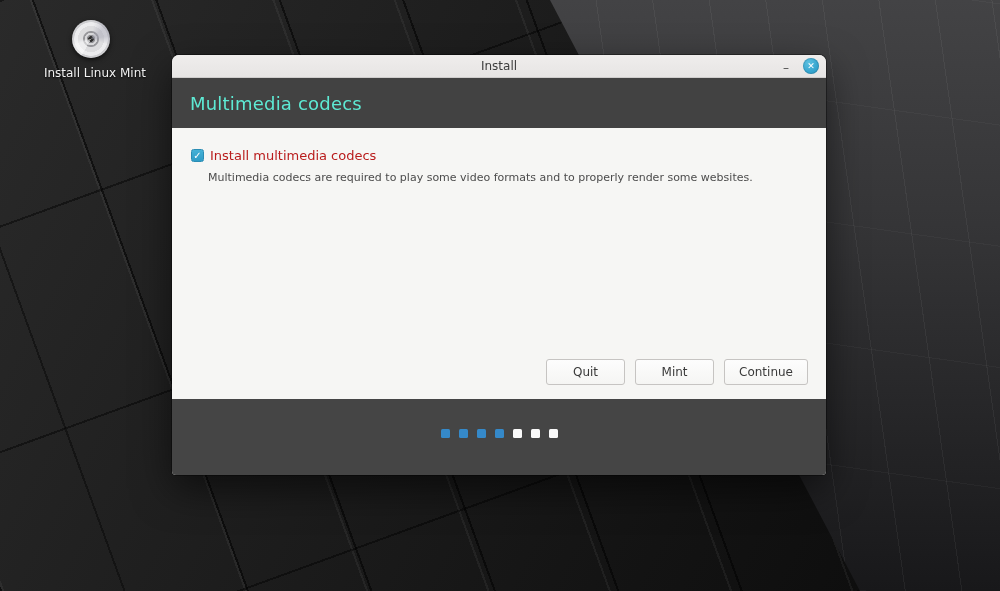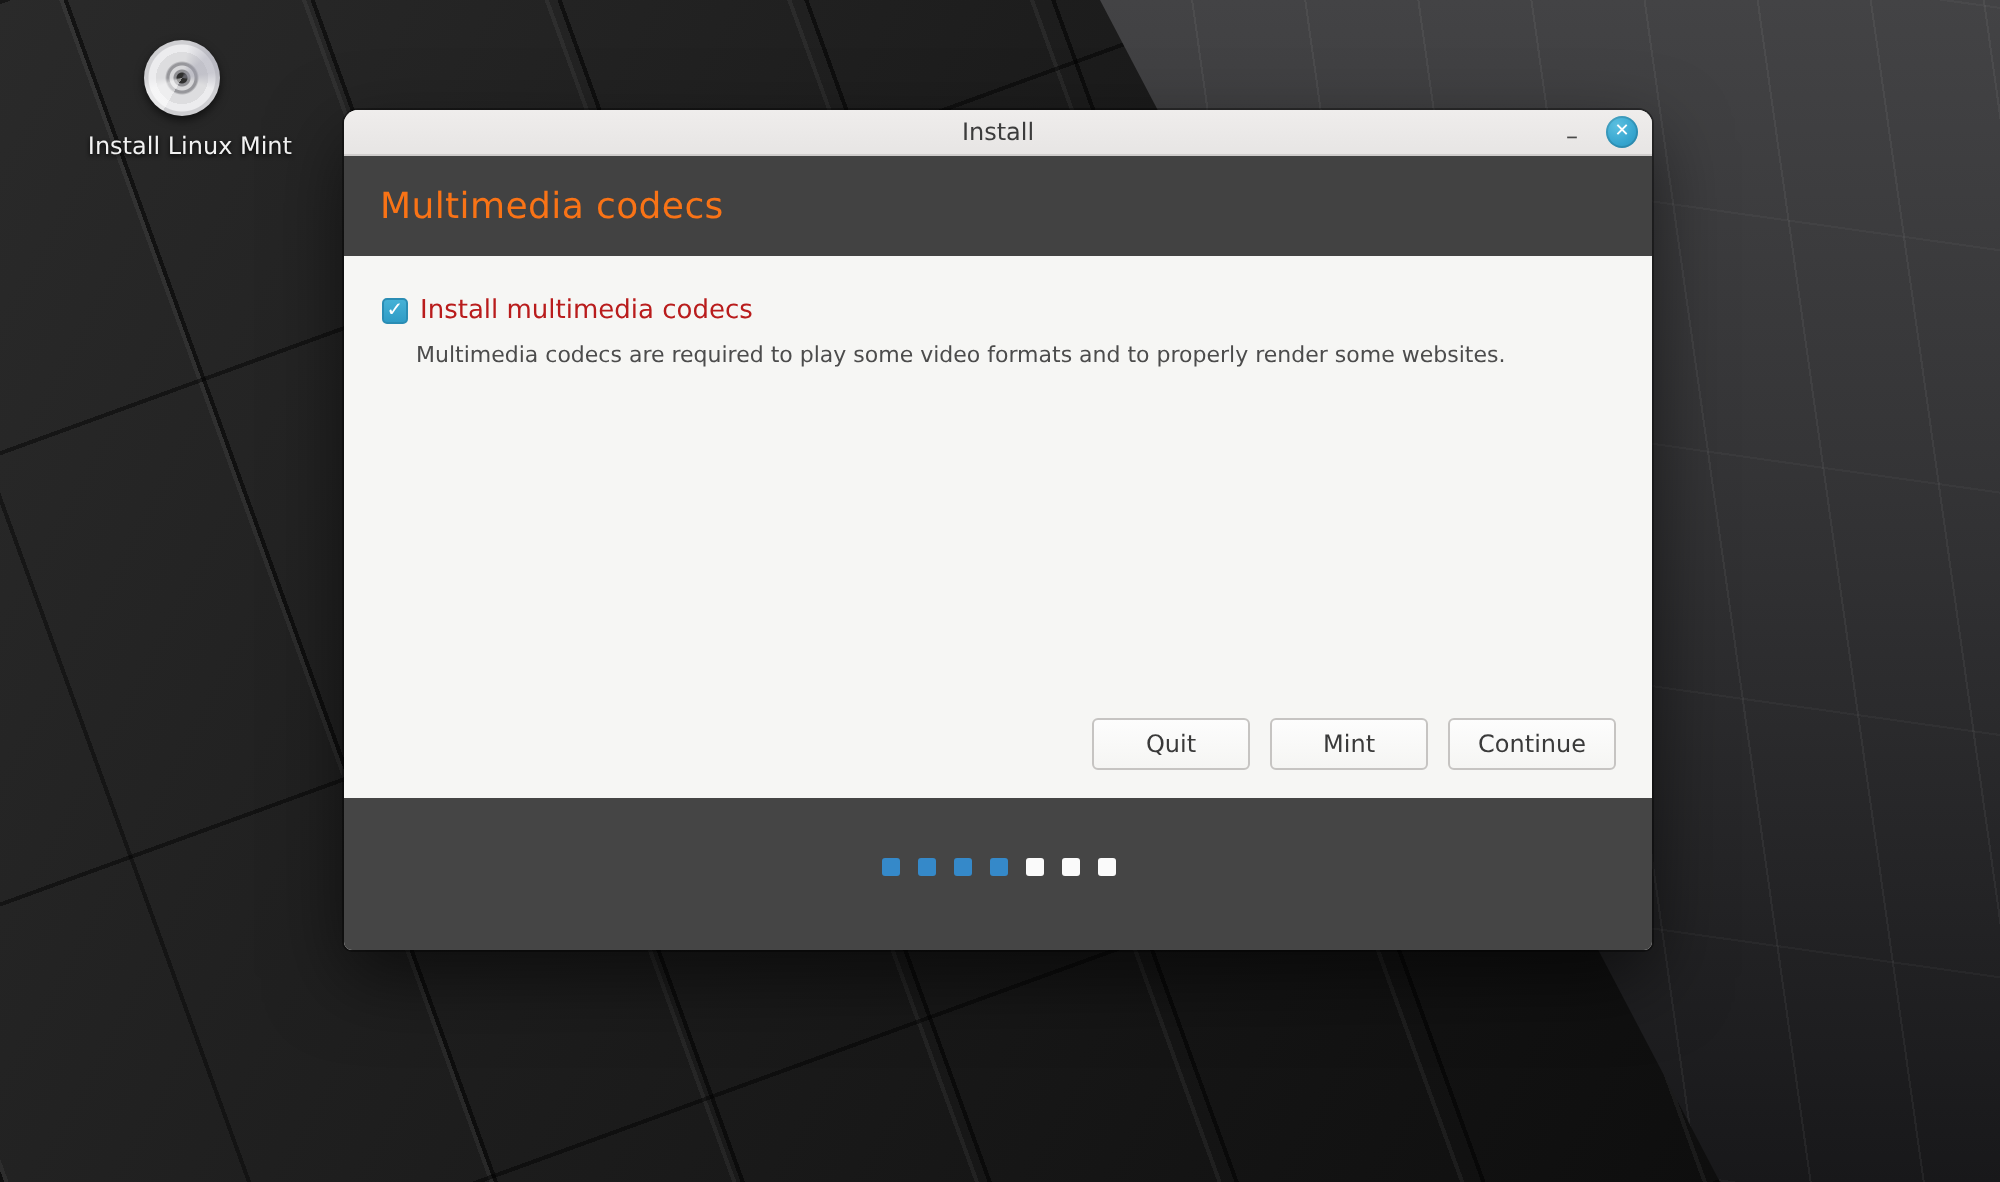--- a/index.html
+++ b/index.html
@@ -64,21 +64,21 @@
     color:#4a4a4a; font-size:12px; line-height:9px; cursor:pointer;
   }
   .btn-close {
     width:16px; height:16px; border-radius:50%;
     background:radial-gradient(circle at 35% 30%, #5cc0e0 0%, #35a5cf 60%, #2b92bb 100%);
     color:#ffffff; font-size:9px; font-weight:bold;
     display:flex; align-items:center; justify-content:center; cursor:pointer;
     box-shadow: inset 0 0 0 1px rgba(0,0,0,0.12);
   }
   .header {
-    flex:0 0 50px; background:#424242; color:#f97316;
+    flex:0 0 50px; background:#424242; color:#5eead4;
     display:flex; align-items:center; padding-left:18px;
   }
   .header-title { font-size:18px; font-weight:400; letter-spacing:0.2px; }
 
   .content { flex:1 1 auto; background:#f6f6f4; position:relative; }
   .checkbox-row { display:flex; align-items:center; gap:6px; padding:20px 0 0 19px; }
   .checkbox {
     width:13px; height:13px; border-radius:2.5px; flex:0 0 13px;
     background:linear-gradient(180deg,#45b1d6 0%, #2f9cc6 100%);
     border:1px solid #2a8db4;

